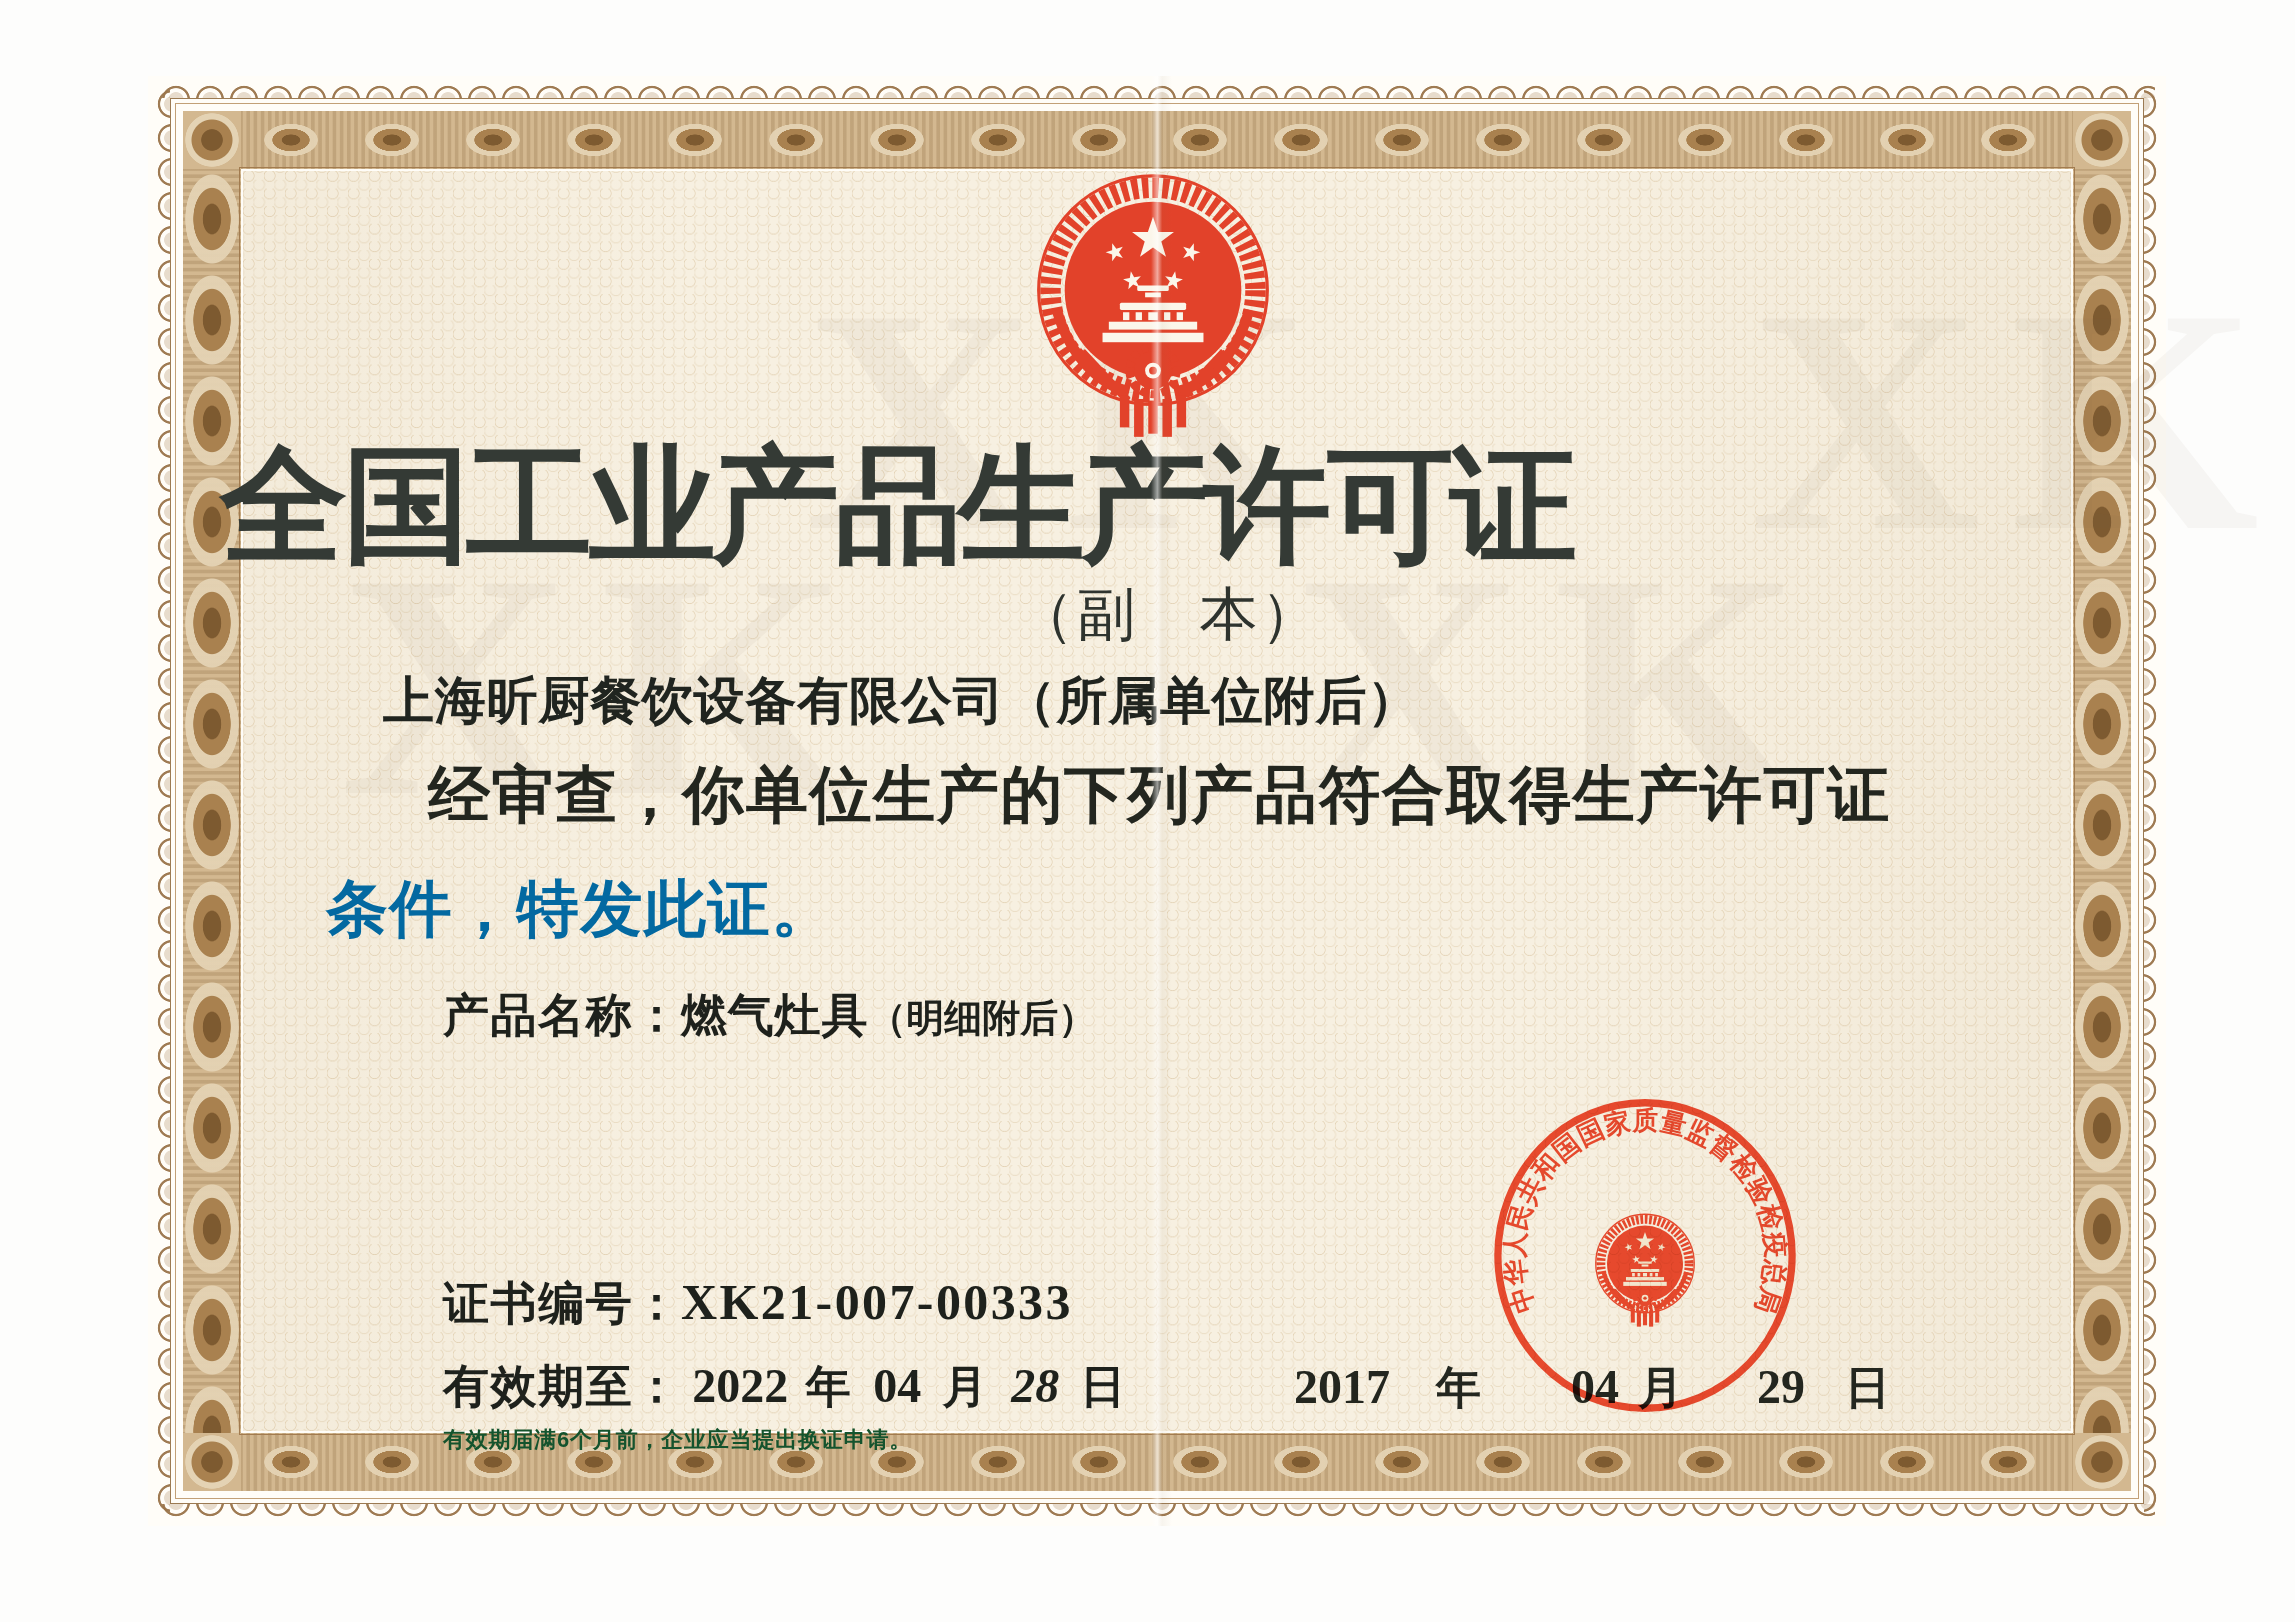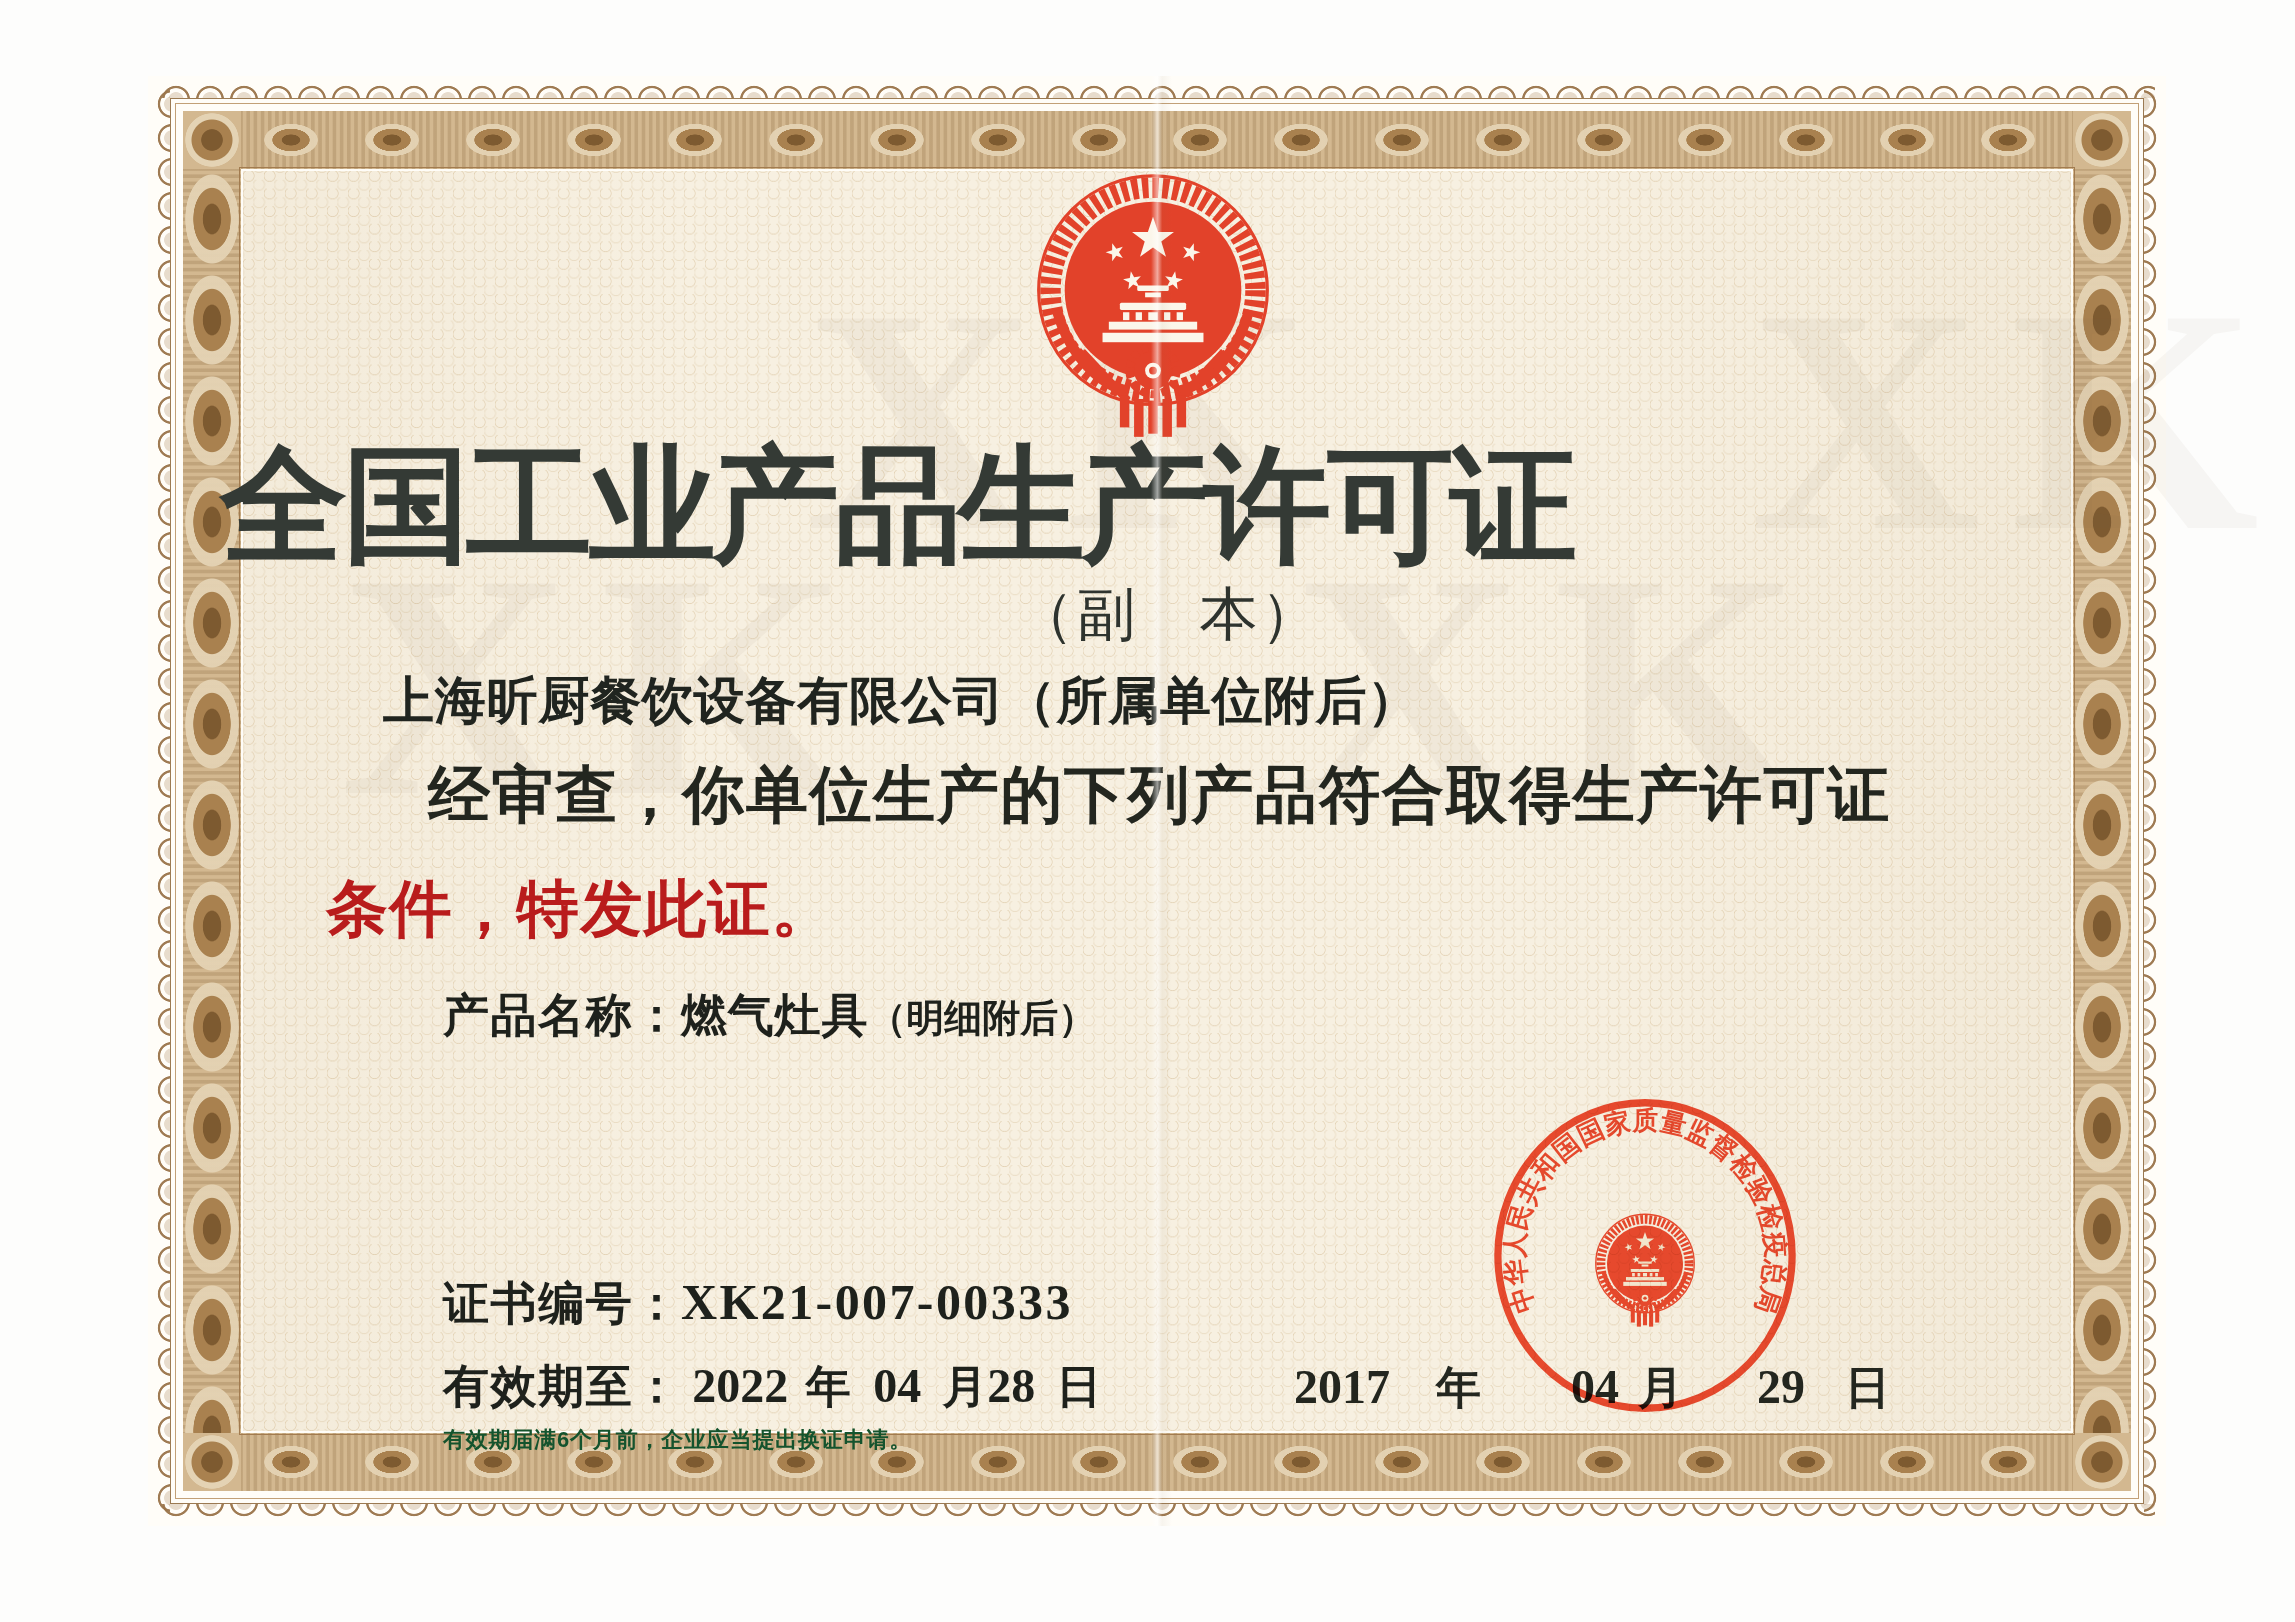--- a/index.html
+++ b/index.html
@@ -103,21 +103,21 @@
     font-weight:700;font-size:51px;color:#20241f;letter-spacing:0.8px;white-space:nowrap;
   }
   .body1{
     position:absolute;left:280px;top:677px;
     font-family:"Liberation Serif", serif;font-weight:700;
     font-size:62px;color:#23261f;letter-spacing:1.6px;white-space:nowrap;
   }
   .body2{
     position:absolute;left:178px;top:791px;
     font-family:"Liberation Serif", serif;font-weight:700;
-    font-size:62px;color:#b91c1c;letter-spacing:1.6px;white-space:nowrap;
+    font-size:62px;color:#0369a1;letter-spacing:1.6px;white-space:nowrap;
   }
   .row{position:absolute;left:295px;white-space:nowrap;color:#1e211c;}
   .row .lab{font-weight:700;font-size:46px;letter-spacing:1.6px;}
   .row .val{font-weight:700;font-size:46px;letter-spacing:0.8px;}
   .row.product{top:909px;}
   .row.product .note{font-weight:700;font-size:38px;letter-spacing:0;}
   .row.addr{top:1032px;}
   .row.site{top:1115px;}
   .row.certno{top:1197px;}
   .row.certno .val{font-family:"Liberation Serif", serif;font-weight:700;font-size:50px;letter-spacing:2.4px;}
@@ -221,21 +221,21 @@
       <div class="row certno">
         <span class="lab">证书编号：</span><span class="val">XK21-007-00333</span>
       </div>
 
       <div class="row valid">
         <span class="lab">有效期至：</span><span class="date">
             <span class="num" style="margin-left:11.2px;">2022</span>
             <span class="unit" style="margin-left:17.6px;">年</span>
             <span class="num" style="margin-left:22.4px;">04</span>
             <span class="unit" style="margin-left:21px;">月</span>
-            <span class="num" style="">28</span>
+            <span class="num" style="margin-left:24px;font-style:italic;">28</span>
             <span class="unit" style="margin-left:21px;">日</span>
           </span>
       </div>
 
       <div class="footnote">有效期届满6个月前，企业应当提出换证申请。</div>
 
       <div class="issued date">
         <span class="num">2017</span>
         <span class="unit" style="margin-left:46px;">年</span>
         <span class="num" style="margin-left:90px;">04</span>

